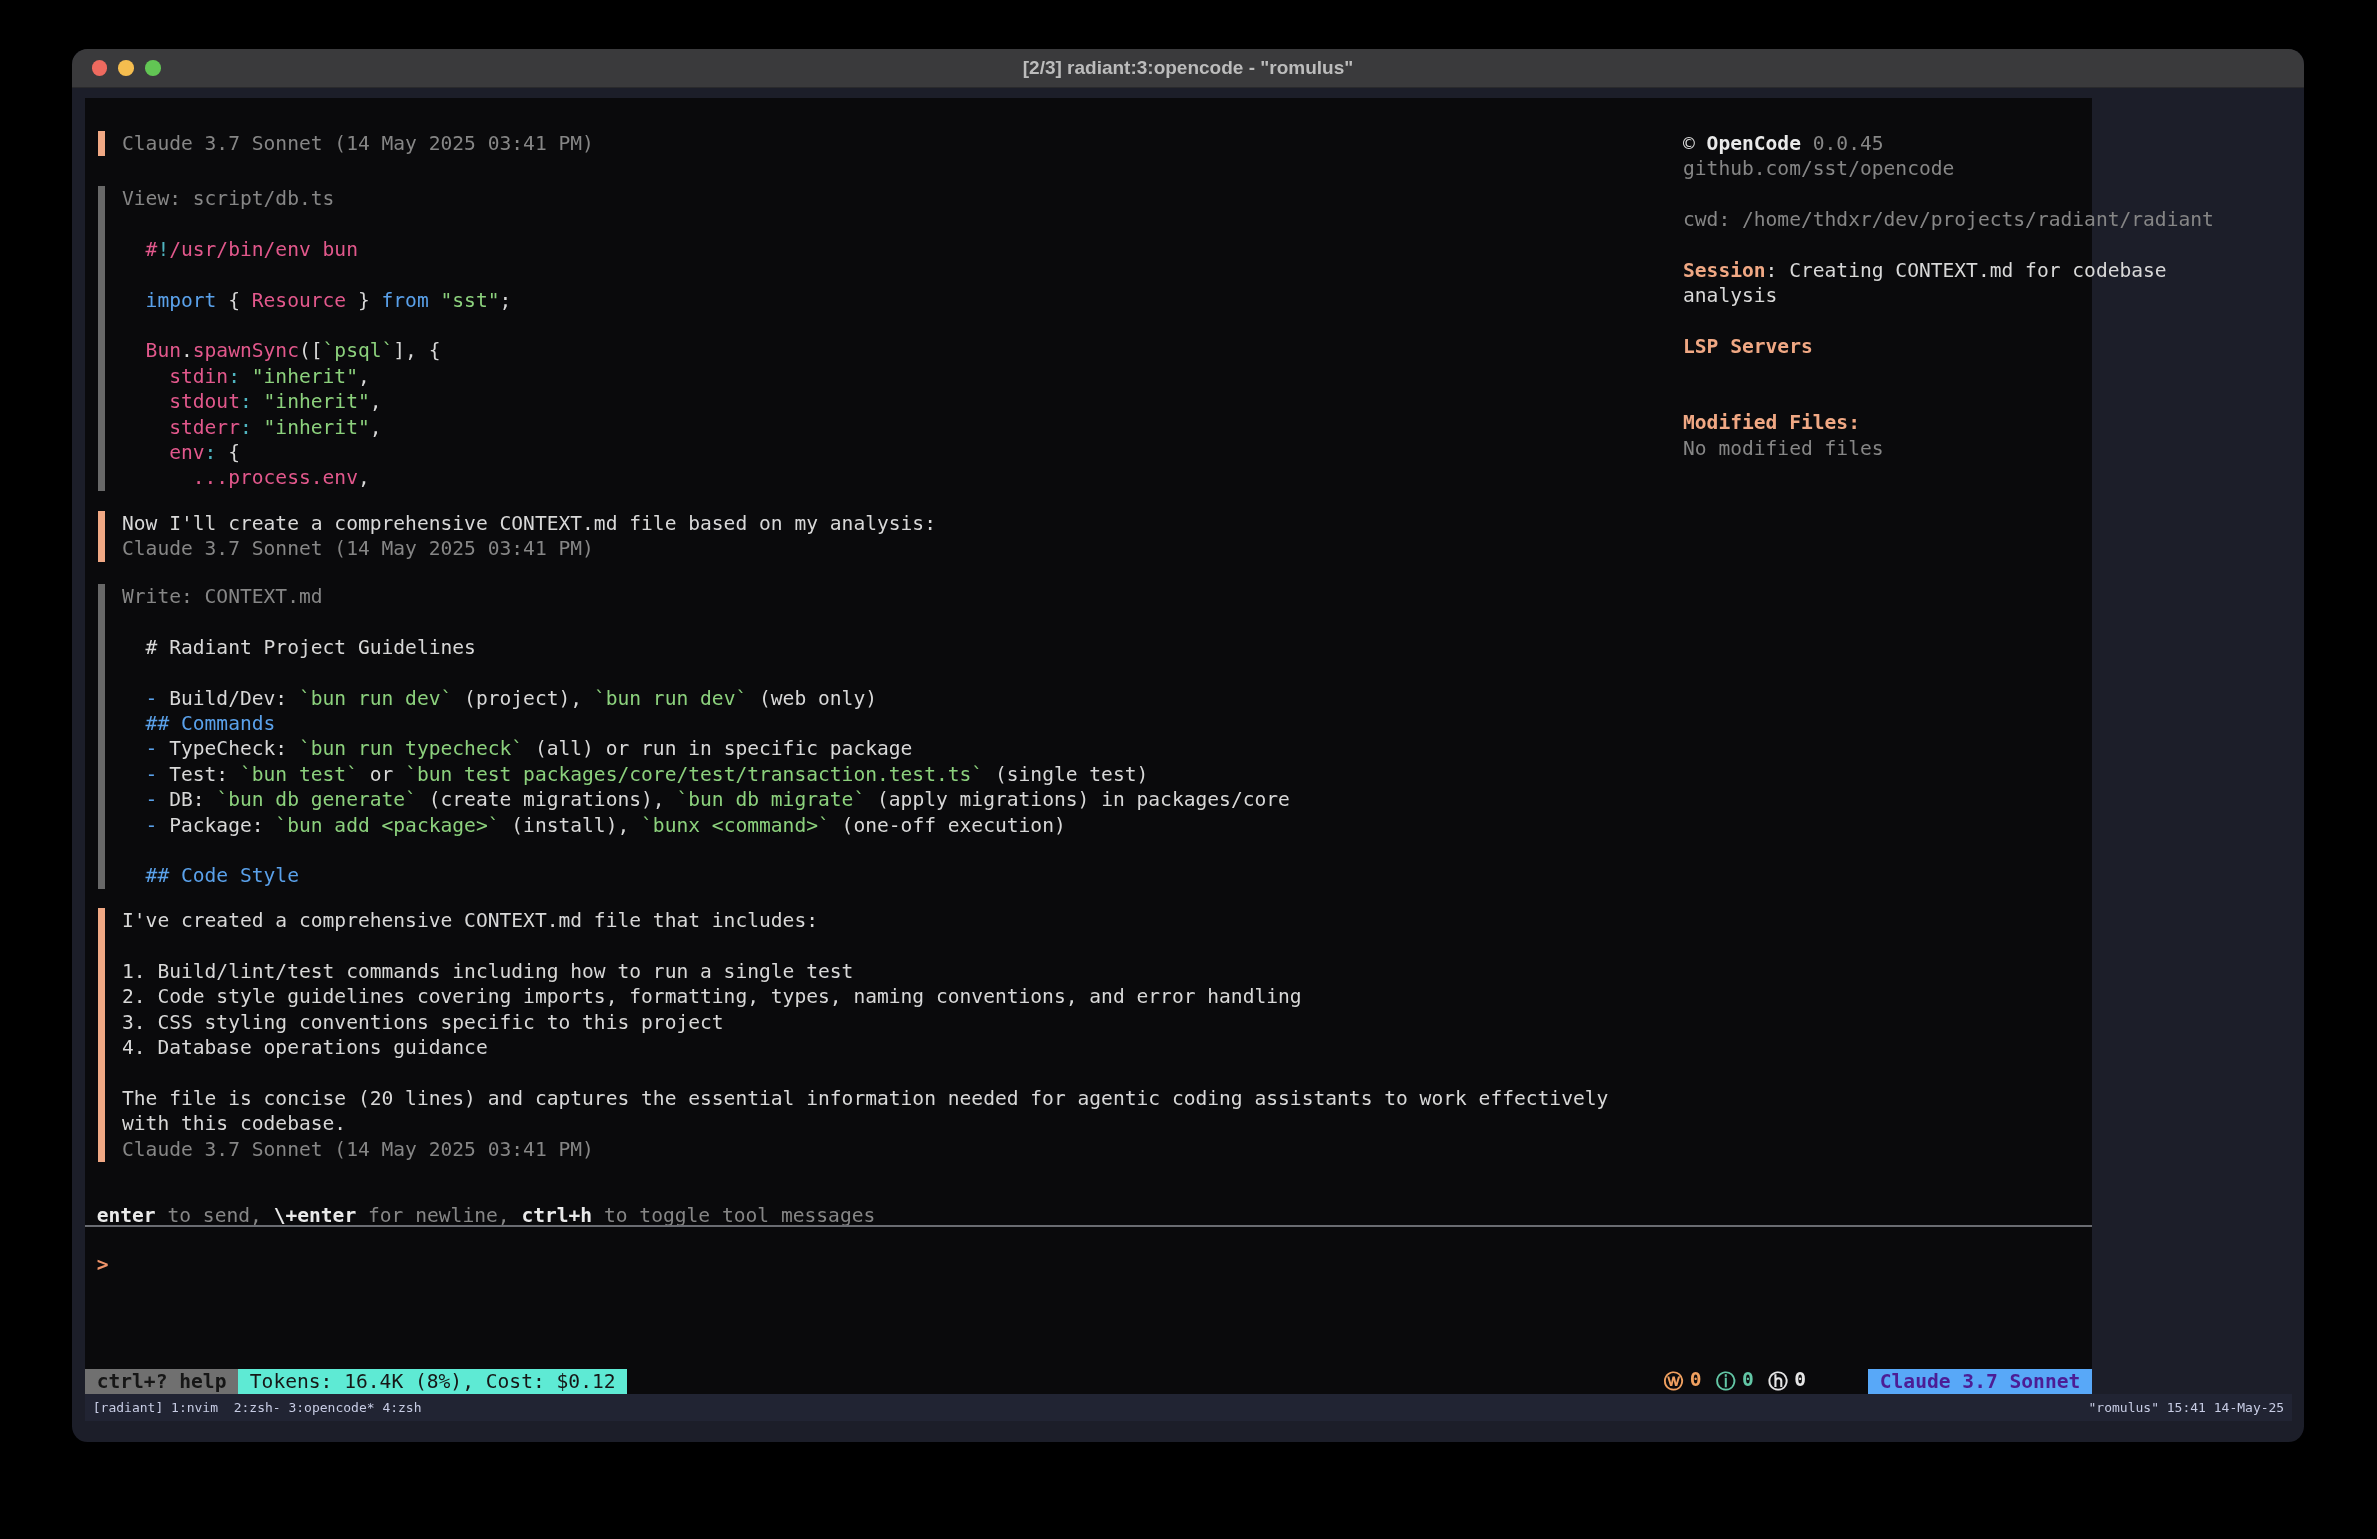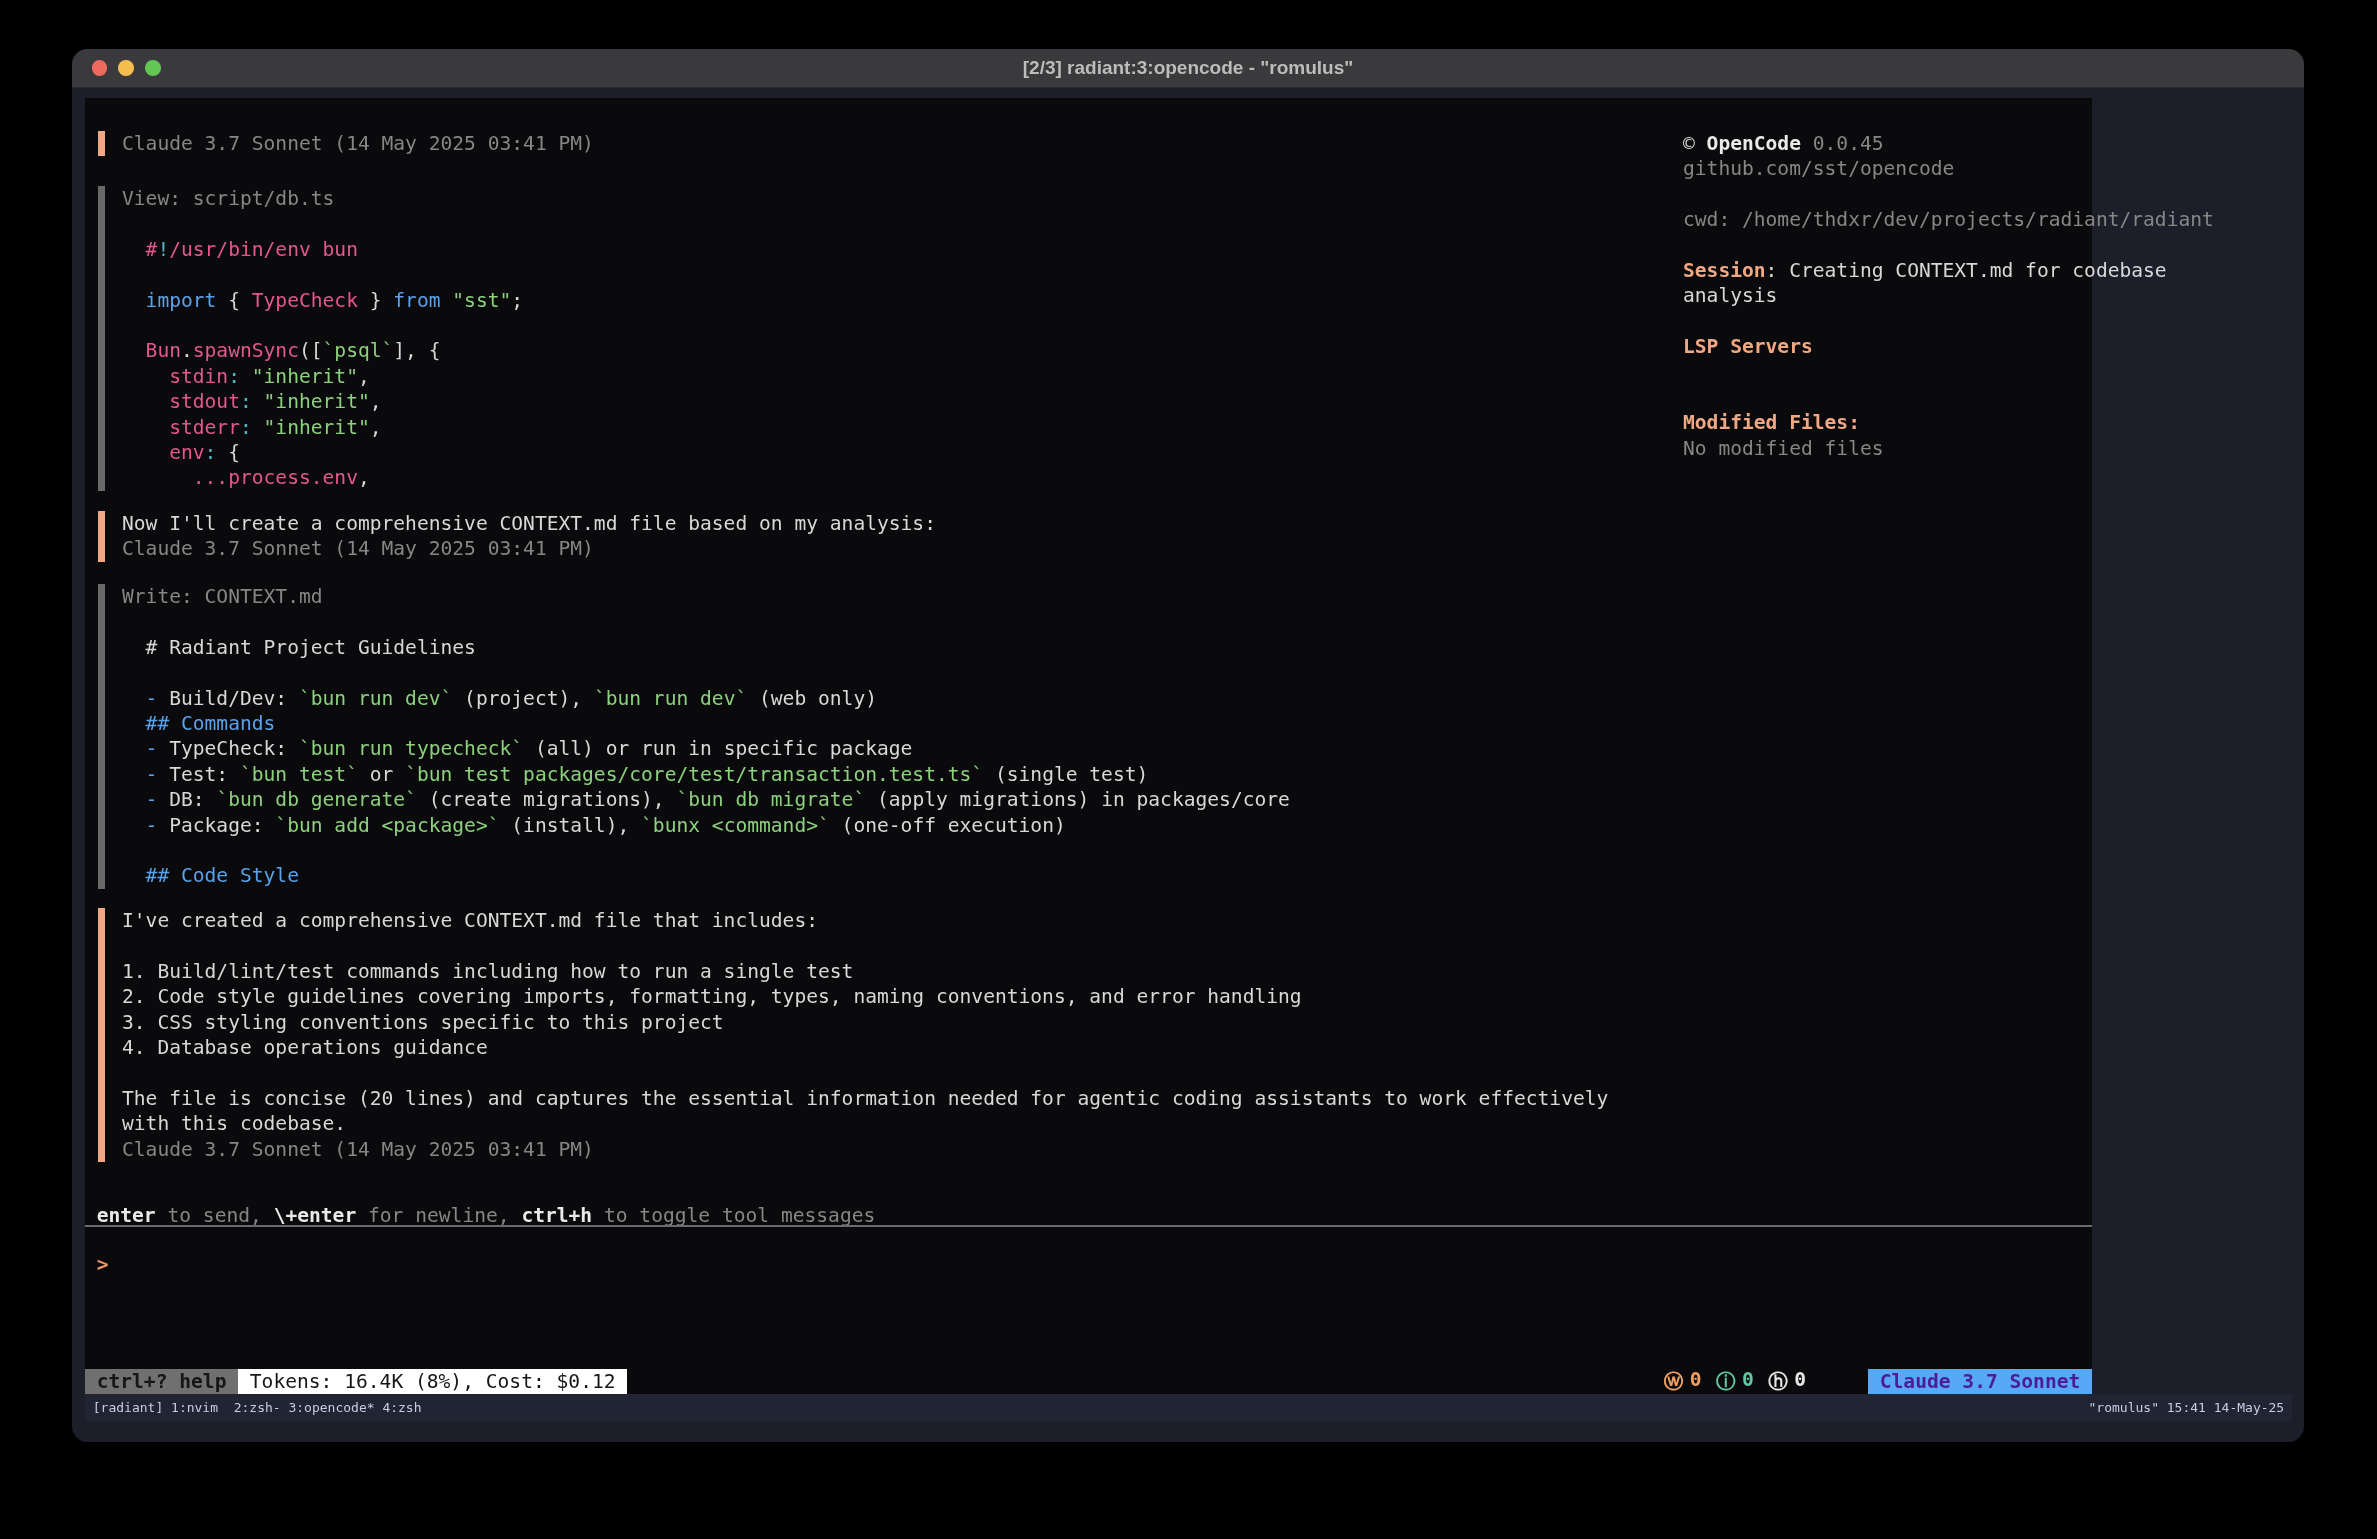--- a/index.html
+++ b/index.html
@@ -38,21 +38,21 @@
 
   .hint{position:absolute;left:11.7px;top:1105px;}
   .separator{position:absolute;left:0;right:0;top:1127px;height:2px;background:#6a6c72;}
   .prompt-row{position:absolute;left:11.7px;top:1154px;height:25.4px;line-height:25.4px;
     font-size:19.6px;color:#f0946a;font-weight:bold;white-space:pre;}
 
   .status-row{position:absolute;left:0;right:0;top:1271px;height:25.4px;display:flex;
     align-items:center;font-size:19.6px;}
   .chip{height:25.4px;line-height:25.4px;padding:0 11.7px;white-space:pre;}
   .chip.help{background:#707070;color:#161616;font-weight:bold;}
-  .chip.tokens{background:#ffffff;color:#161616;}
+  .chip.tokens{background:#5eead4;color:#161616;}
   .spacer{flex:1;}
   .diags{display:flex;gap:14.4px;margin-right:18px;font-weight:bold;align-items:center;}
   .diag{display:flex;gap:6.5px;white-space:pre;}
   .chip.model{background:#58a8f8;color:#4c1d95;font-weight:bold;margin-left:44px;}
 
   .tmuxbar{position:absolute;left:13px;top:1345px;width:2207px;height:27px;background:#212433;
     display:flex;justify-content:space-between;align-items:center;padding:0 7.8px;
     box-sizing:border-box;font-family:"DejaVu Sans Mono","DejaVu Sans",monospace;
     font-size:13px;color:#c7cce4;white-space:pre;}
 </style>
@@ -74,21 +74,21 @@
 
     <div class="block msg" style="top:33px">
         <div class="line"><span class="c-g">Claude 3.7 Sonnet (14 May 2025 03:41 PM)</span></div>
       </div>
 
     <div class="block tool" style="top:88px">
         <div class="line"><span class="c-g">View: script/db.ts</span></div>
         <div class="line">&nbsp;</div>
         <div class="line"><span class="c-w">  </span><span class="c-pk">#</span><span class="c-cy">!</span><span class="c-pk">/usr/bin/env bun</span></div>
         <div class="line">&nbsp;</div>
-        <div class="line"><span class="c-w">  </span><span class="c-bl">import</span><span class="c-w"> { </span><span class="c-pk">TypeCheck</span><span class="c-w"> } </span><span class="c-bl">from</span><span class="c-w"> </span><span class="c-gr">"sst"</span><span class="c-w">;</span></div>
+        <div class="line"><span class="c-w">  </span><span class="c-bl">import</span><span class="c-w"> { </span><span class="c-pk">Resource</span><span class="c-w"> } </span><span class="c-bl">from</span><span class="c-w"> </span><span class="c-gr">"sst"</span><span class="c-w">;</span></div>
         <div class="line">&nbsp;</div>
         <div class="line"><span class="c-w">  </span><span class="c-pk">Bun</span><span class="c-w">.</span><span class="c-pk">spawnSync</span><span class="c-w">([</span><span class="c-gr">`psql`</span><span class="c-w">], {</span></div>
         <div class="line"><span class="c-w">    </span><span class="c-pk">stdin</span><span class="c-cy">:</span><span class="c-w"> </span><span class="c-gr">"inherit"</span><span class="c-w">,</span></div>
         <div class="line"><span class="c-w">    </span><span class="c-pk">stdout</span><span class="c-cy">:</span><span class="c-w"> </span><span class="c-gr">"inherit"</span><span class="c-w">,</span></div>
         <div class="line"><span class="c-w">    </span><span class="c-pk">stderr</span><span class="c-cy">:</span><span class="c-w"> </span><span class="c-gr">"inherit"</span><span class="c-w">,</span></div>
         <div class="line"><span class="c-w">    </span><span class="c-pk">env</span><span class="c-cy">:</span><span class="c-w"> {</span></div>
         <div class="line"><span class="c-w">      </span><span class="c-pk">...process.env</span><span class="c-w">,</span></div>
       </div>
 
     <div class="block msg" style="top:413px">

